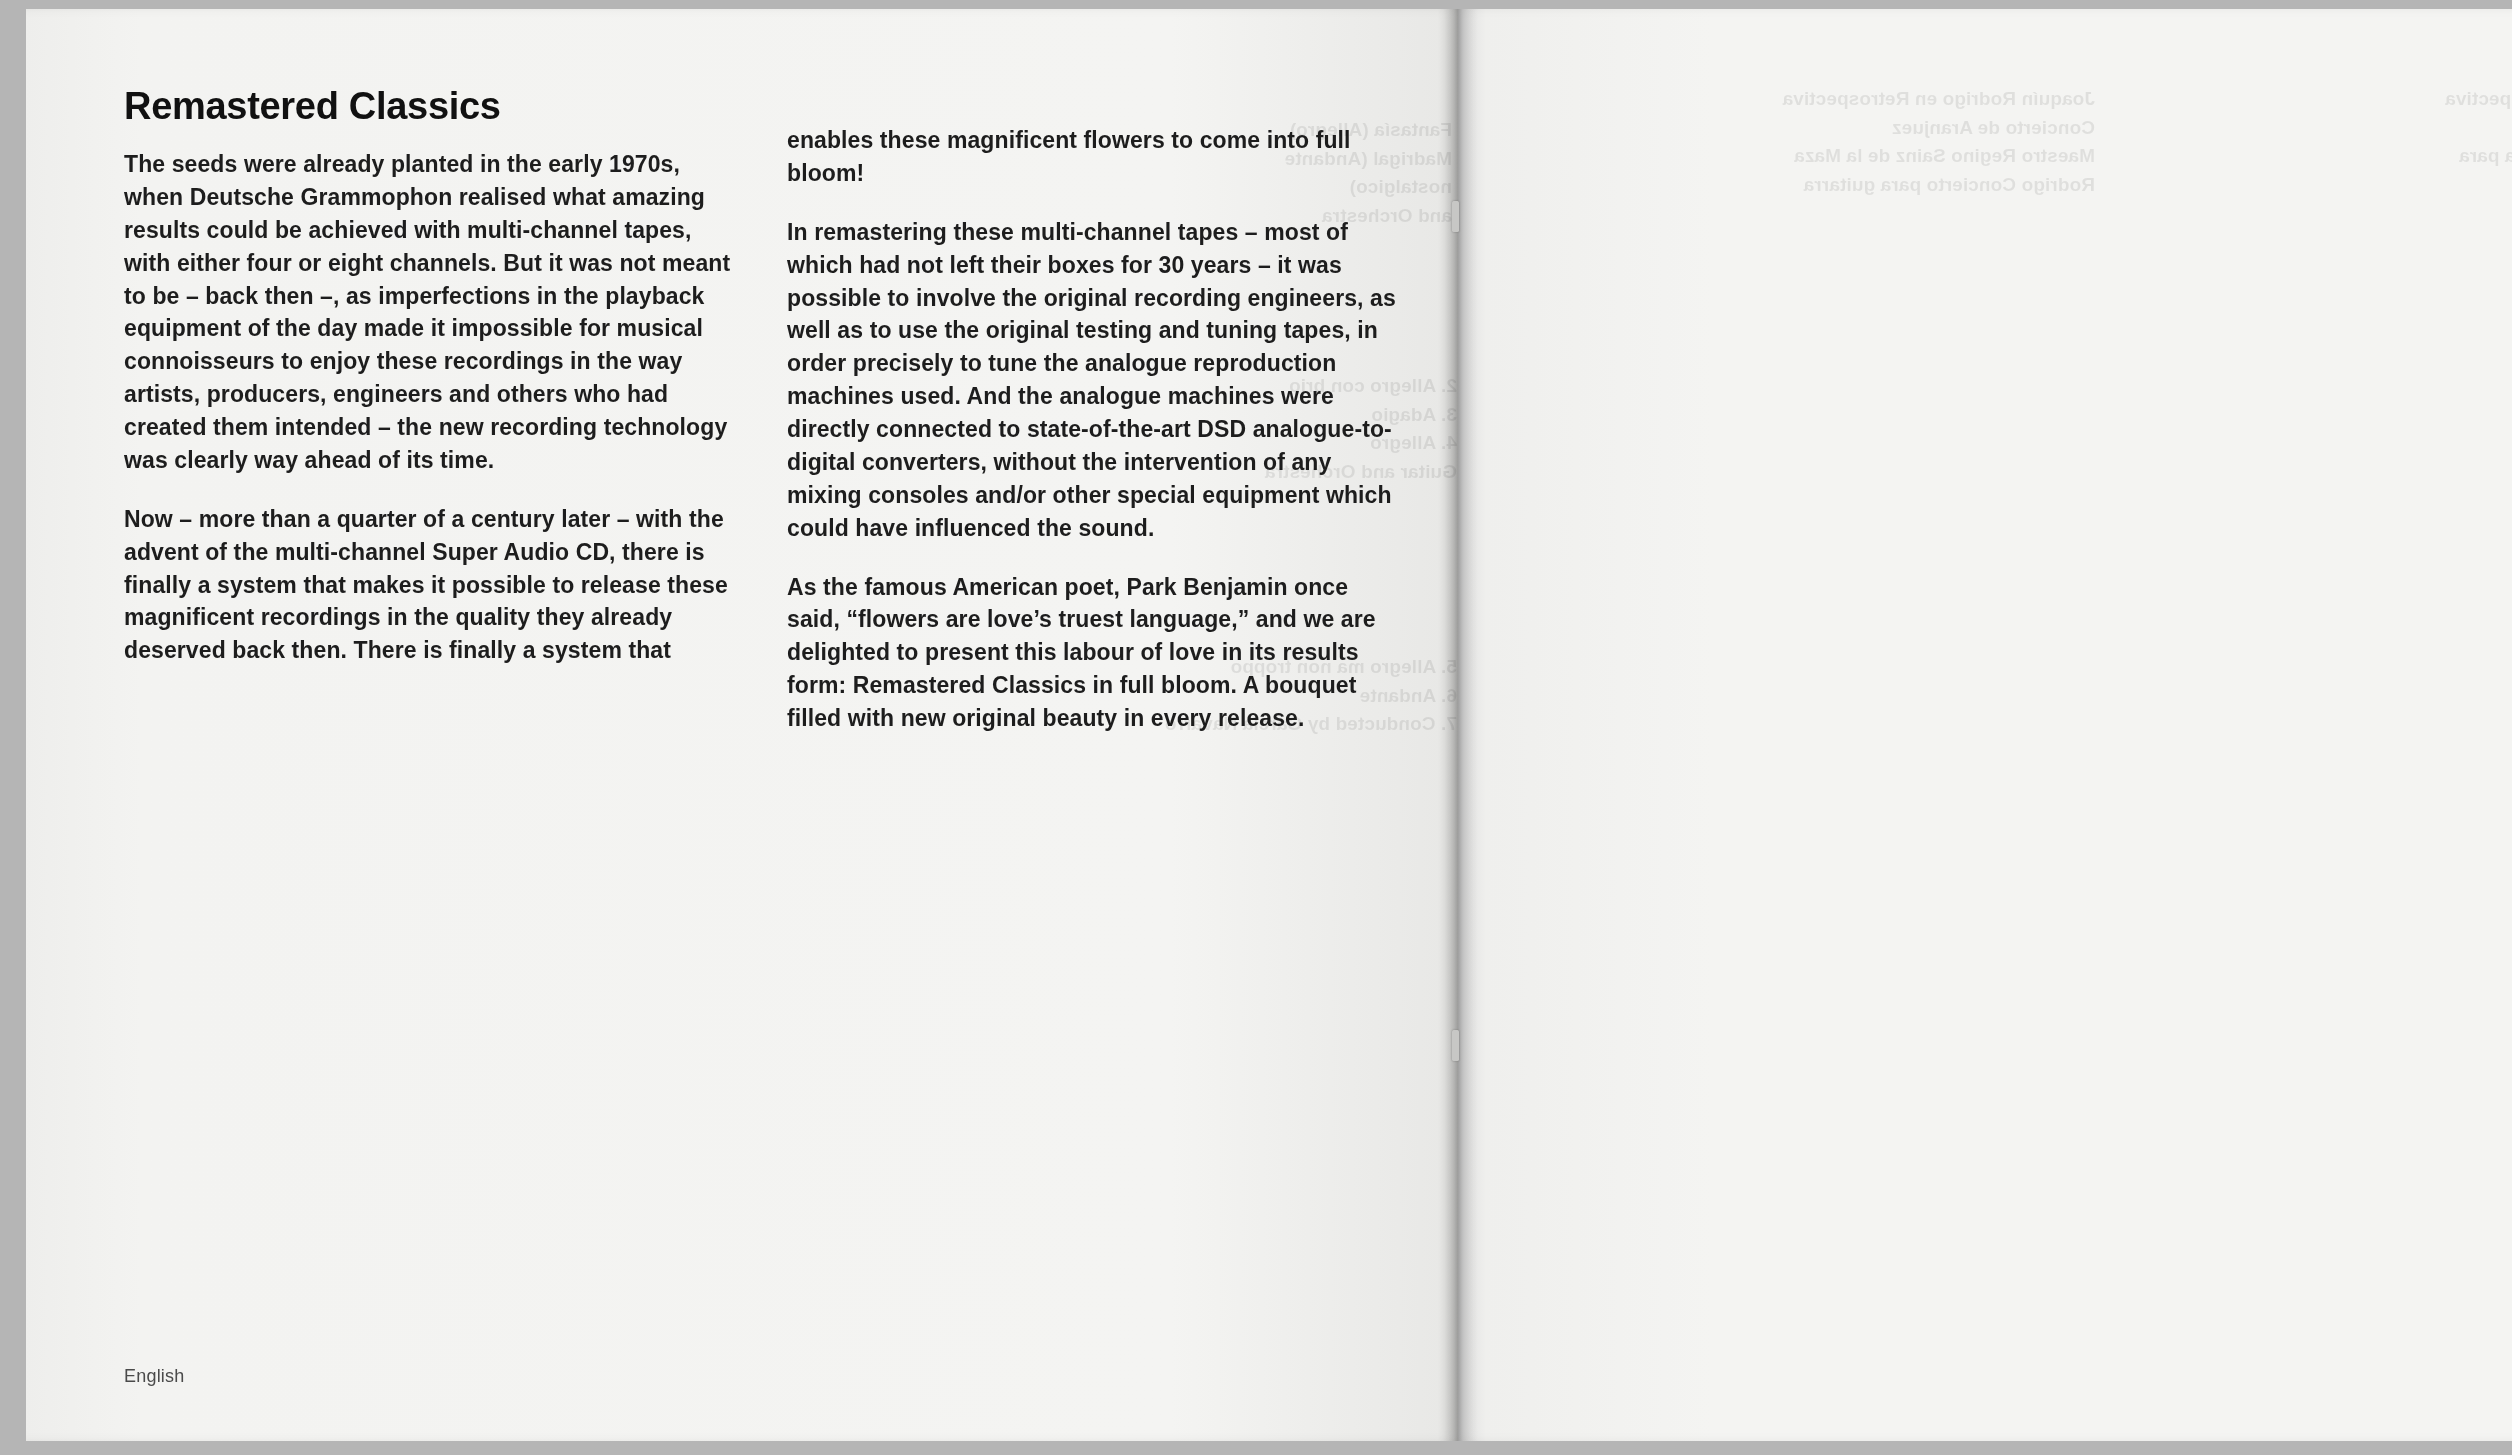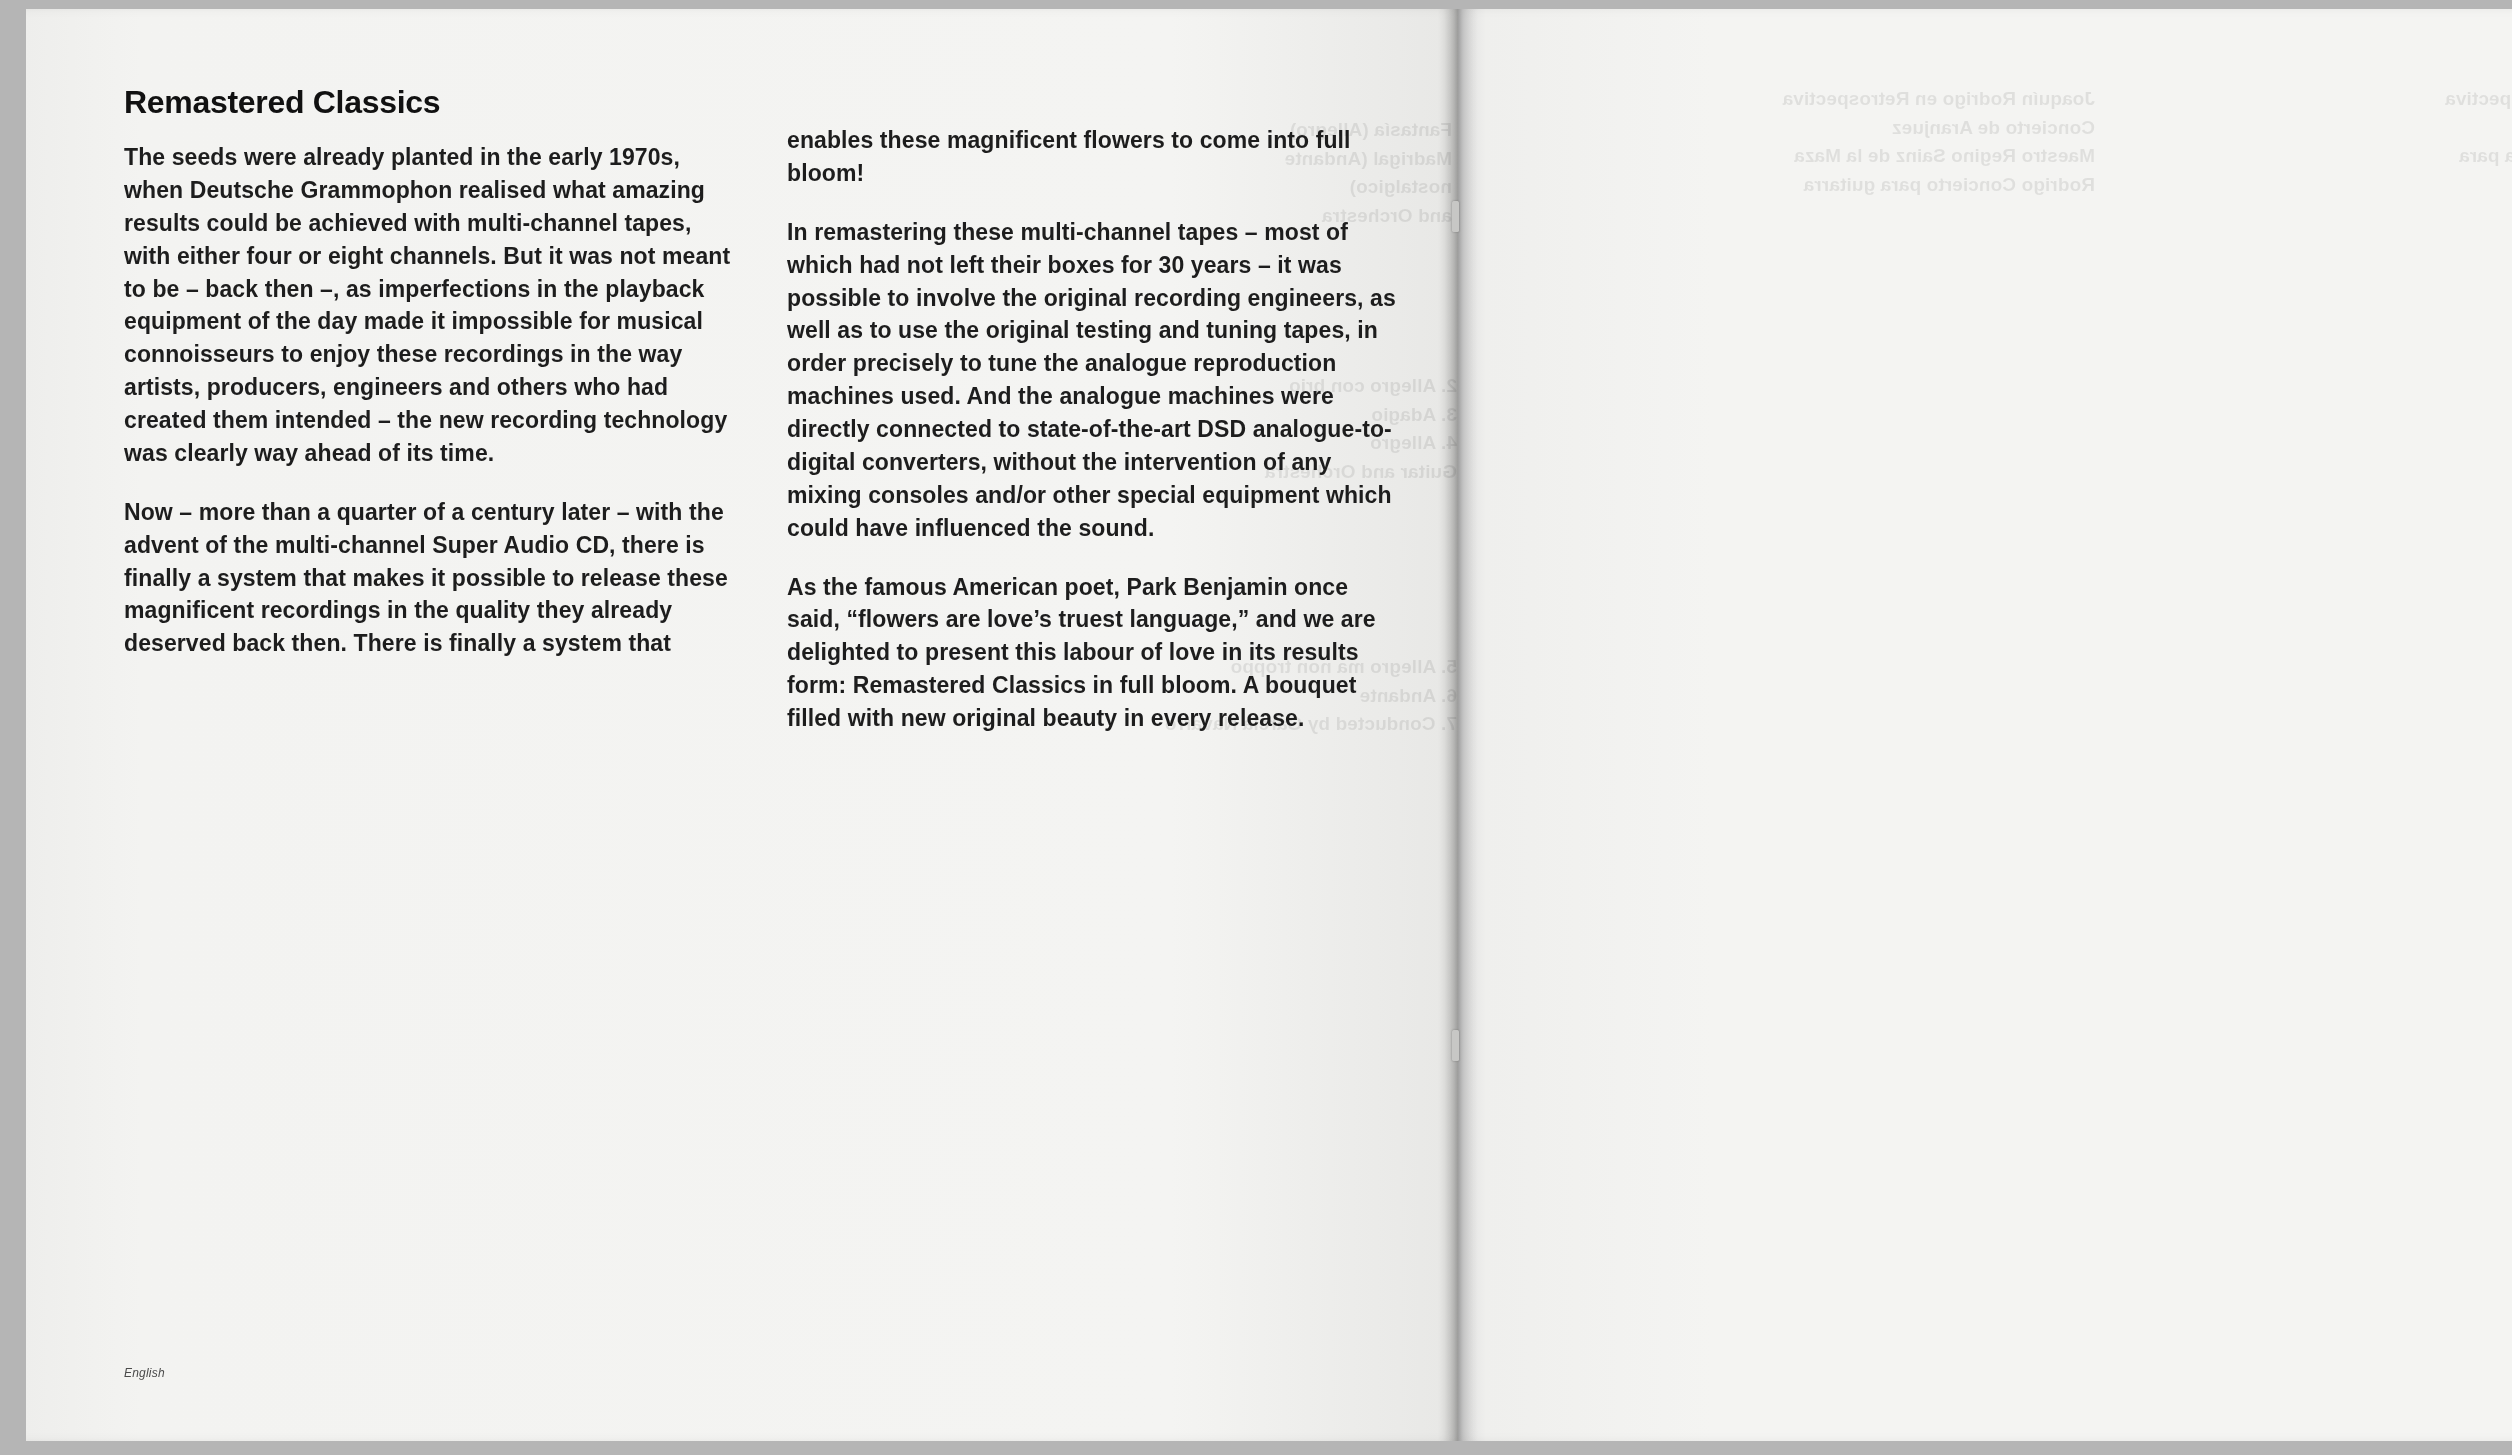--- a/index.html
+++ b/index.html
@@ -78,45 +78,44 @@
     user-select: none;
     white-space: pre-wrap;
   }
 
   
   .col {
     position: absolute;
     color: #1b1b1b;
   }
   h1.title {
-    font-size: 32px;
+    font-size: 38px;
     line-height: 1.16;
     font-weight: 700;
     margin: 0 0 20px 0;
     letter-spacing: -0.3px;
     color: #111;
   }
   p.body {
     font-size: 23px;
     line-height: 1.43;
     margin: 0 0 26px 0;
     font-weight: 700;
     color: #1d1d1d;
     letter-spacing: 0.1px;
   }
   p.body:last-child { margin-bottom: 0; }
 
   .footer-lang {
     position: absolute;
     left: 98px;
     top: 1357px;
-    font-size: 12px;
+    font-size: 18px;
     color: #4a4a4a;
     letter-spacing: 0.2px;
-    font-style: italic;
   }
 
   
   #col-1 { left: 98px;  top: 75px; width: 615px; }
   #col-2 { left: 761px; top: 115px; width: 610px; }
 
   
   #bleed-a { left: 1216px; top: 116px;  width: 236px; text-align: left; }
   #bleed-b { left: 1512px; top: 85px;  width: 583px; }
   #bleed-c { left: 2176px; top: 85px;  width: 633px; }

